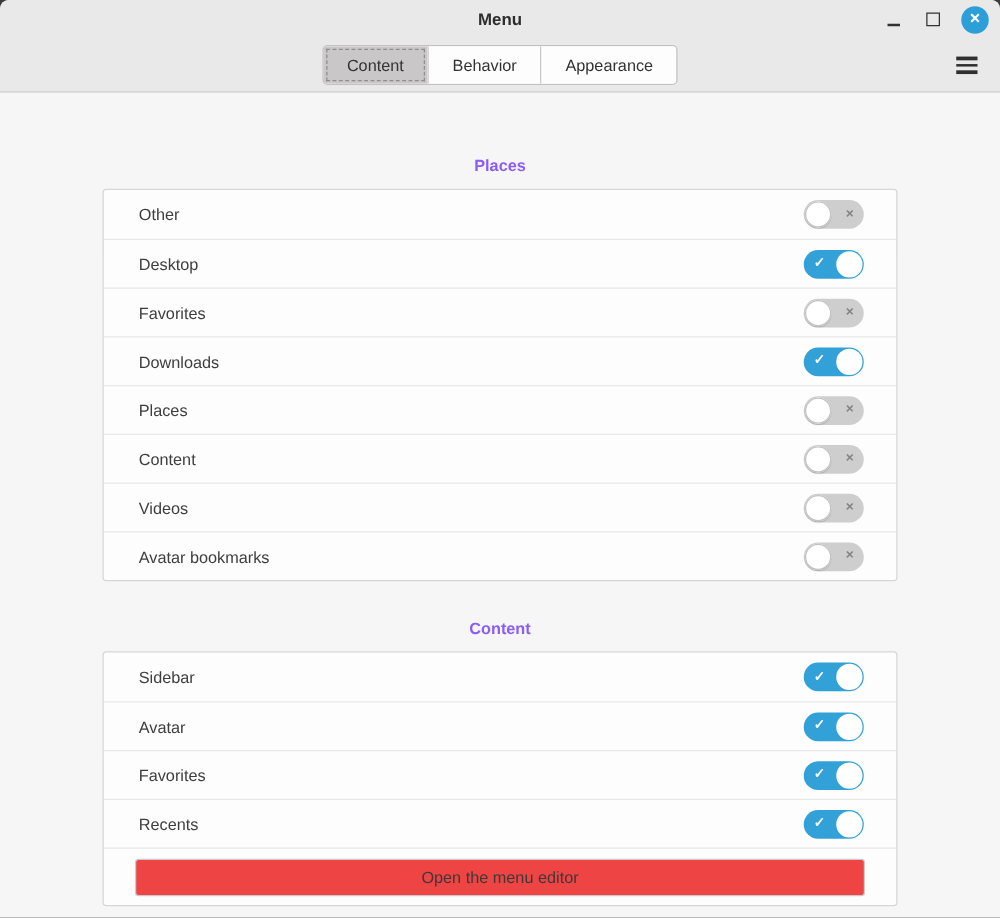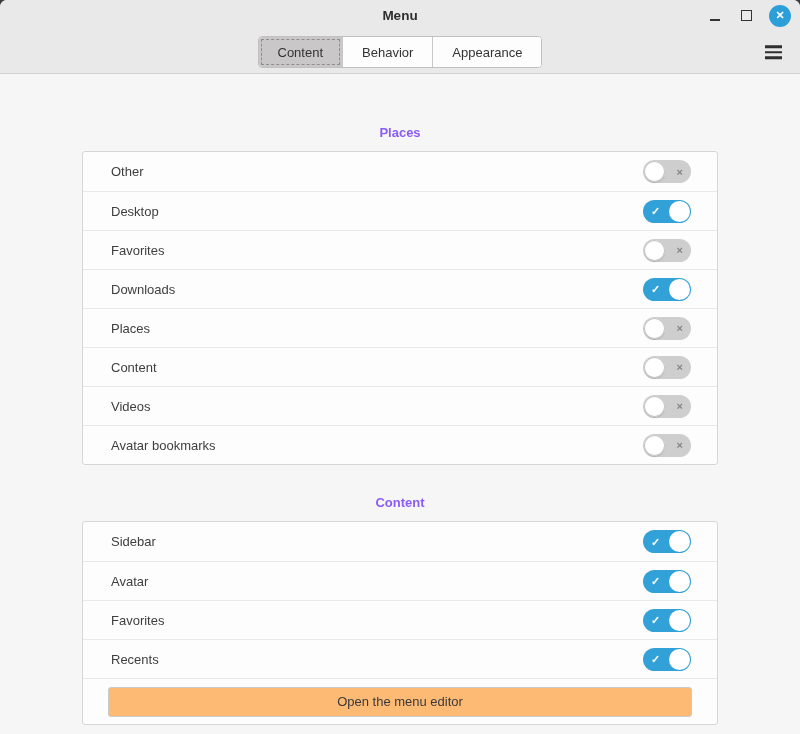--- a/index.html
+++ b/index.html
@@ -136,21 +136,21 @@
   .toggle.on .glyph { left: 8px; color: #ffffff; }
   
   .button-row {
     height: 46px;
     display: flex; align-items: center;
     padding: 0 25px;
     border-top: 1px solid #e9e7e7;
   }
   .wide-button {
     width: 100%; height: 30px;
-    background: #fdba74;
+    background: #ef4444;
     border: 1px solid #cbc9c9;
     border-radius: 3px;
     font-size: 13px; color: #3a3a3a;
     font-family: "Liberation Sans", sans-serif;
     cursor: pointer;
   }
 </style>
 </head>
 <body>
 

